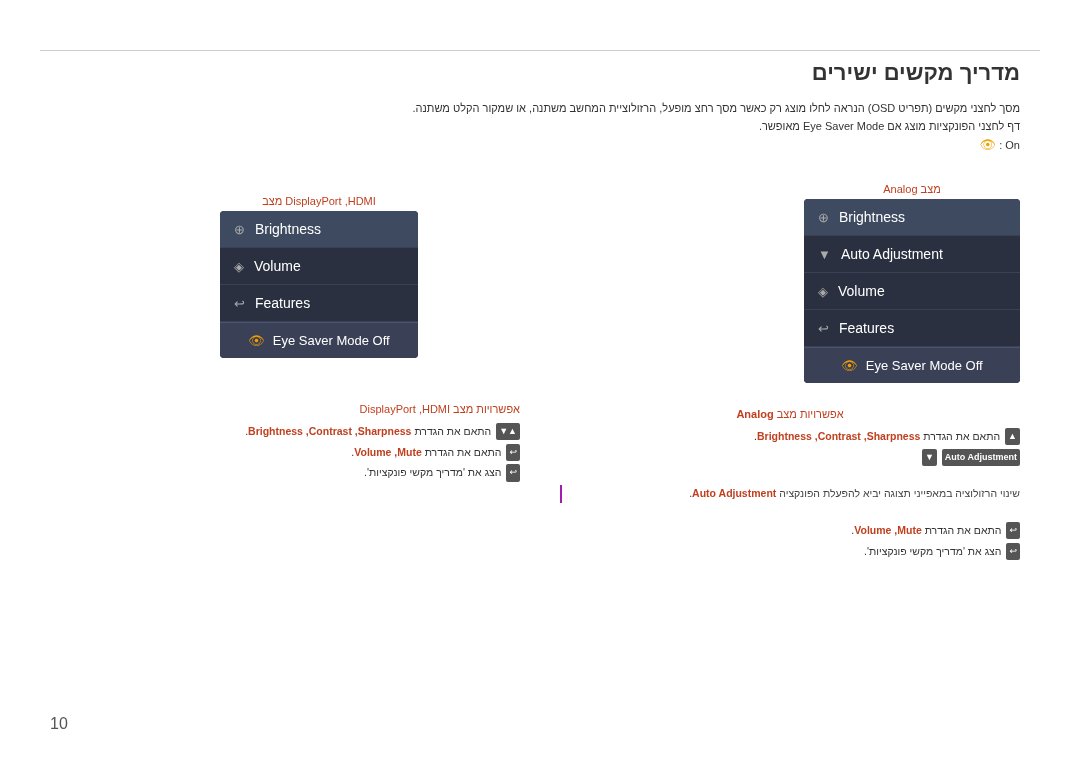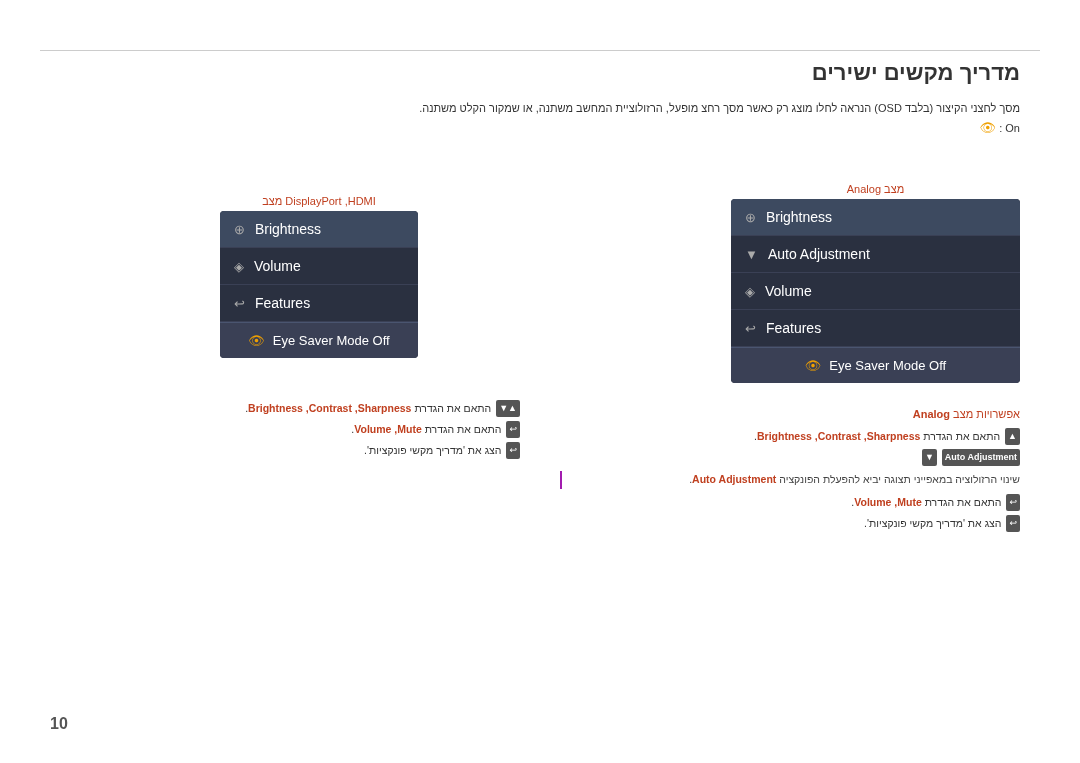--- a/index.html
+++ b/index.html
@@ -33,21 +33,20 @@
       direction: rtl;
     }
 
     
     .page-number {
       position: absolute;
       bottom: 30px;
       left: 50px;
       font-size: 16px;
       color: #555;
-      font-weight: bold;
     }
 
     
     .header-desc {
       position: absolute;
       top: 100px;
       right: 60px;
       direction: rtl;
       text-align: right;
       font-size: 11px;
@@ -120,21 +119,21 @@
     .menu-item-eye .eye-icon {
       margin-right: 8px;
       color: #f0a000;
     }
 
     
     .menu-right {
       position: absolute;
       top: 183px;
       right: 60px;
-      width: 289px;
+      width: 216px;
     }
 
     
     .desc-left {
       position: absolute;
       top: 400px;
       left: 40px;
       right: 560px;
       direction: rtl;
       font-size: 10.5px;
@@ -175,20 +174,21 @@
       left: 560px;
       direction: rtl;
       font-size: 10.5px;
       color: #333;
       line-height: 1.7;
     }
     .desc-right .section-title {
       color: #c04020;
       font-size: 11px;
       margin-bottom: 4px;
+      text-align: center;
     }
     .desc-right .bullet-row {
       display: flex;
       align-items: flex-start;
       margin-bottom: 3px;
       direction: rtl;
     }
     .desc-right .bullet-icon {
       background: #555;
       color: #fff;
@@ -196,36 +196,37 @@
       padding: 1px 3px;
       border-radius: 2px;
       margin-left: 5px;
       white-space: nowrap;
       flex-shrink: 0;
     }
     .desc-right .bullet-text { direction: rtl; }
     .note-box {
       border-left: 2px solid #a21caf;
       padding-left: 6px;
-      margin: 5px 0;
+      margin: 19px 0;
       color: #444;
       font-size: 10.5px;
       direction: rtl;
     }
     .auto-adj-label { color: #c04020; font-weight: bold; }
   </style>
 </head>
 <body>
 
 <div class="top-line"></div>
 
 <div class="page-title">מדריך מקשים ישירים</div>
 
 <div class="header-desc">
-  <div>מסך לחצני הקיצור (בלבד OSD) הנראה לחלו מוצג רק כאשר מסך רחצ מופעל, הרזולוציית המחשב משתנה, או שמקור הקלט משתנה.</div>
+  <div>מסך לחצני מקשים (תפריט OSD) הנראה לחלו מוצג רק כאשר מסך רחצ מופעל, הרזולוציית המחשב משתנה, או שמקור הקלט משתנה.</div>
+  <div>דף לחצני הפונקציות מוצג אם Eye Saver Mode מאופשר.</div>
   <div style="">
     <span>On :</span>
     <span class="eye-on">👁</span>
   </div>
 </div>
 
 <div class="menu-left">
   <div class="menu-label-left">מצב DisplayPort ,HDMI</div>
   <div class="menu-box">
     <div class="menu-item highlighted">
@@ -267,20 +268,23 @@
       <span>Features</span>
     </div>
     <div class="menu-item-eye">
       <span class="eye-icon">👁</span>
       <span>Eye Saver Mode Off</span>
     </div>
   </div>
 </div>
 
 <div class="desc-left">
+  <div class="section-title">
+    <span>אפשרויות מצב DisplayPort ,HDMI</span>
+  </div>
   <div class="bullet-row">
     <span class="bullet-icon">▲▼</span>
     <span class="bullet-text">
       התאם את הגדרת <span class="highlight-red">Brightness ,Contrast ,Sharpness</span>.
     </span>
   </div>
   <div class="bullet-row">
     <span class="bullet-icon">↩</span>
     <span class="bullet-text">
       התאם את הגדרת <span class="highlight-red">Volume ,Mute</span>.

